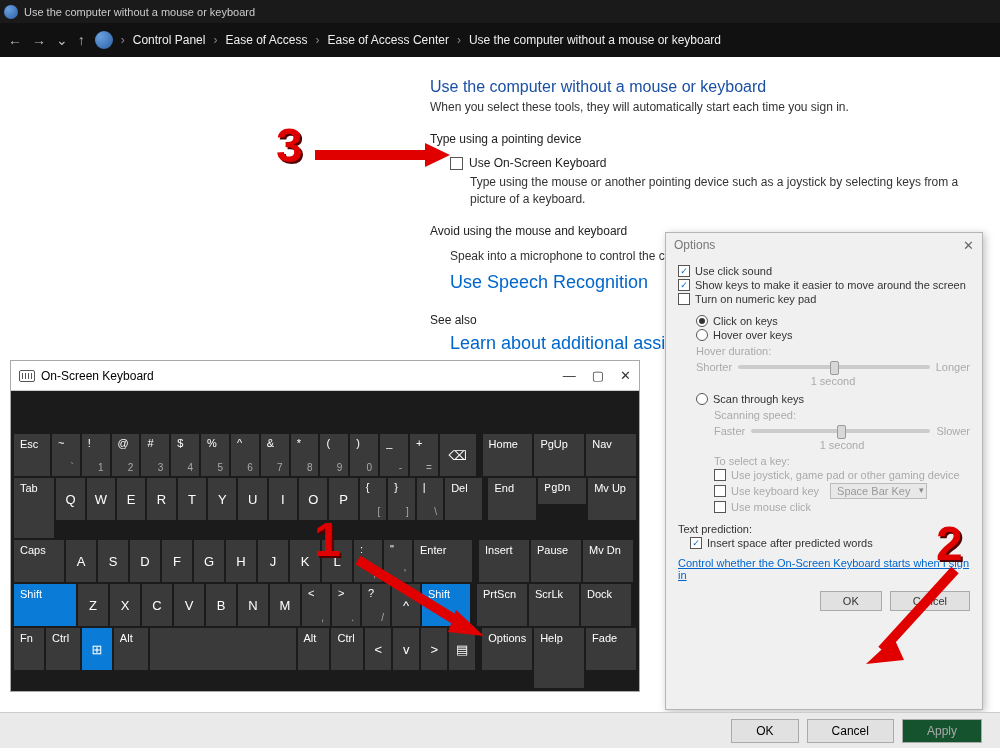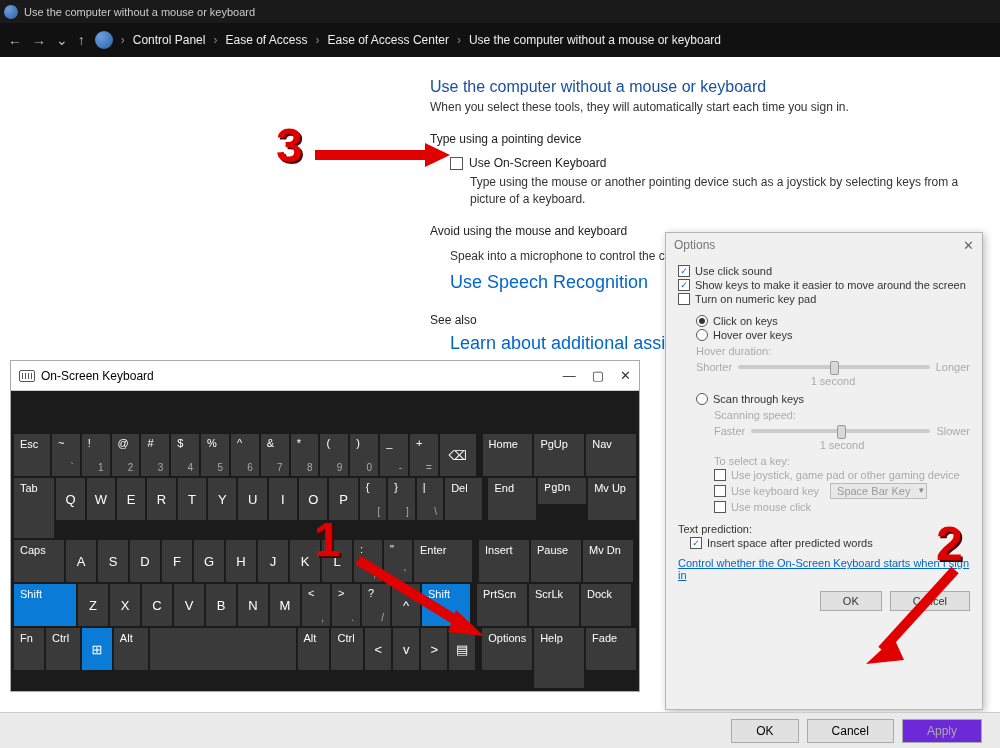--- a/index.html
+++ b/index.html
@@ -63,21 +63,21 @@
 .disabled { color: #aaa; }
 .combo { display: inline-block; border: 1px solid #bbb; background: #e8e8e8; padding: 1px 16px 1px 6px; font-size: 11px; position: relative; color: #999; margin-left: 6px; }
 .combo::after { content:"▾"; position:absolute; right:3px; top:1px; font-size:9px; color:#888; }
 .dlg-link { color: #0066cc; text-decoration: underline; font-size: 11px; display: block; margin-top: 8px; }
 .dlg-btns { display: flex; gap: 8px; justify-content: flex-end; margin-top: 10px; }
 .btn { border: 1px solid #aaa; background: #e1e1e1; padding: 3px 22px; font-size: 11px; cursor: pointer; }
 
 
 .bottom-bar { position: absolute; left: 0; right: 0; bottom: 0; height: 36px; background: #eaeaea; border-top: 1px solid #ccc; display: flex; align-items: center; justify-content: flex-end; gap: 8px; padding-right: 18px; }
 .bottom-bar .btn2 { border: 1px solid #aaa; background: #e1e1e1; padding: 4px 24px; font-size: 12px; cursor: pointer; }
-.bottom-bar .btn2.disabled { color: #aaa; background: #6d28d9; }
+.bottom-bar .btn2.disabled { color: #aaa; background: #14532d; }
 
 
 .annot-num { position: absolute; font-size: 48px; font-weight: 900; color: #e00000; font-family: Arial Black, Arial, sans-serif; text-shadow: 2px 2px 0 #500000; }
 .arrow-svg { position: absolute; pointer-events: none; }
 </style>
 </head>
 <body>
 
 <div class="titlebar">
   <div class="app-icon"></div>

